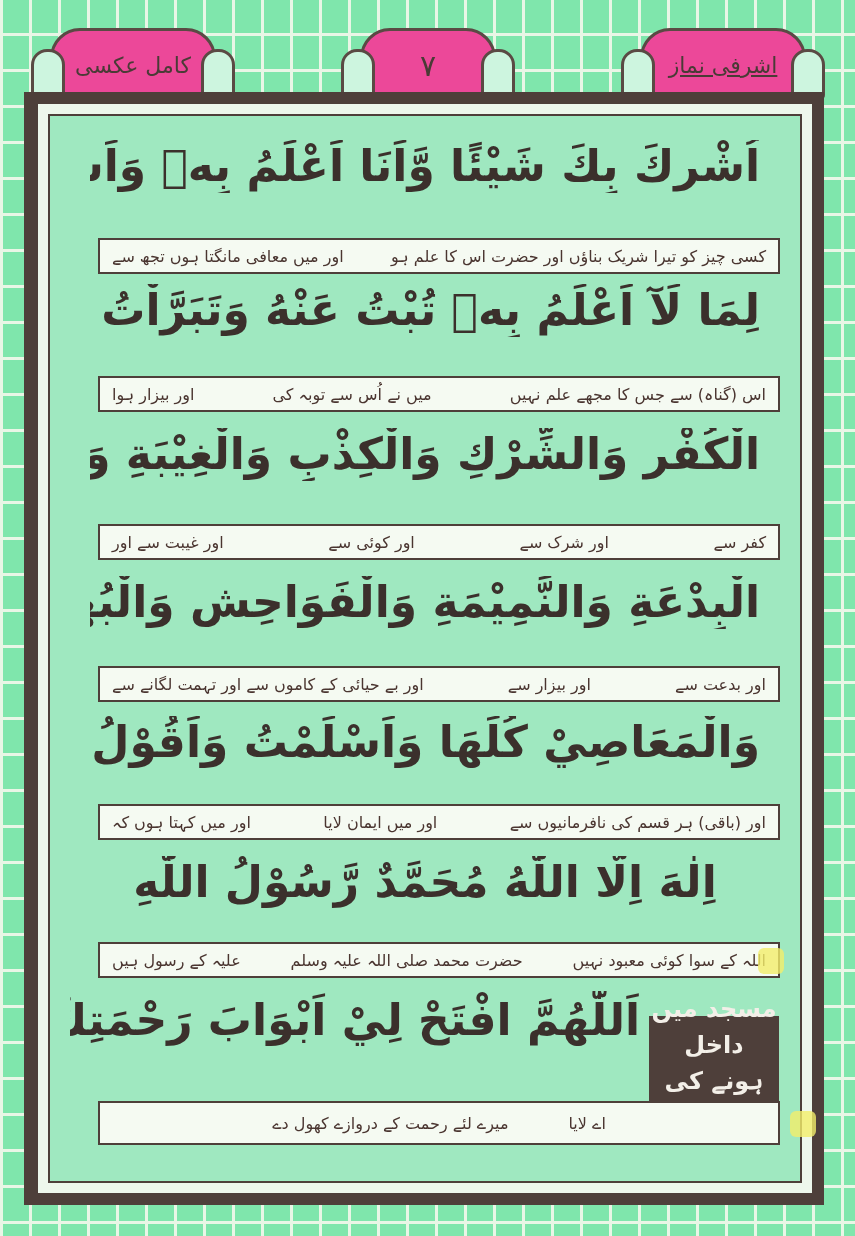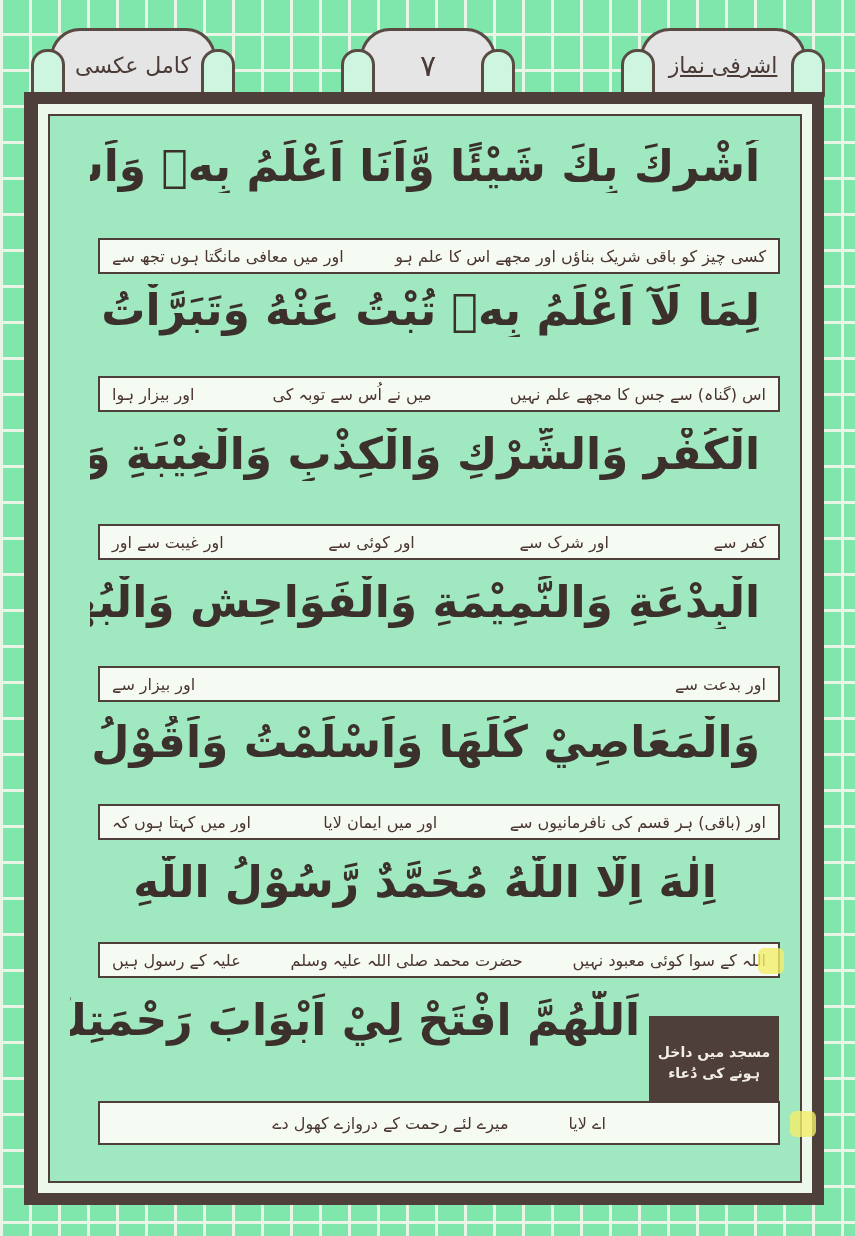--- a/index.html
+++ b/index.html
@@ -7,21 +7,21 @@
     width:855px; height:1236px; overflow:hidden; position:relative;
     background-color:#7fe6ac;
     background-image:
       linear-gradient(90deg, #e9f6e6 0 3px, transparent 3px 29px),
       linear-gradient(0deg, #e9f6e6 0 3px, transparent 3px 36px);
     background-size:29px 36px, 29px 36px;
     font-family:"DejaVu Sans", sans-serif;
   }
   .cartouche {
     position:absolute; top:28px; height:68px;
-    background:#e5e5e5;
+    background:#ec4899;
     border:3px solid #5a4a44;
     border-radius:30px 30px 0 0;
     display:flex; align-items:center; justify-content:center;
     color:#4a3b36; font-size:22px; direction:rtl;
   }
   .cartouche:before, .cartouche:after {
     content:""; position:absolute; bottom:0; width:28px; height:44px;
     border:3px solid #5a4a44; background:#cdf5df; border-radius:16px 16px 4px 4px;
   }
   .cartouche:before { left:-22px; }
@@ -59,21 +59,21 @@
     direction:rtl; color:#4a3530;
     font-family:"DejaVu Sans", sans-serif;
     font-size:16px;
     display:flex; align-items:center; justify-content:space-between;
     padding:0 12px; box-sizing:border-box; white-space:nowrap; overflow:hidden;
   }
   .dua-label {
     position:absolute; left:599px; top:900px; width:130px; height:94px;
     background:#4e3f3a; color:#f3efe8;
     direction:rtl; text-align:center;
-    font-size:14px; font-weight:bold; line-height:1.5;
+    font-size:24px; font-weight:bold; line-height:1.5;
     display:flex; flex-direction:column; justify-content:center;
   }
   .dua-line {
     position:absolute; left:20px; width:570px; top:910px;
     direction:rtl; text-align:center; font-weight:bold; color:#3b302c;
     font-size:44px; line-height:1.3; white-space:nowrap; overflow:hidden;
   }
   .hl { position:absolute; width:26px; height:26px; background:#f3ee6a; opacity:.8; border-radius:6px; }
 </style>
 </head>
@@ -88,21 +88,21 @@
 <div class="cartouche" id="cart-right">
   <span>اشرفی نماز</span>
 </div>
 
 <div class="outer-frame">
   <div class="white-gap">
     <div class="inner-panel">
 
       <div class="arabic-line" style="top:24px;">اُشْرِكَ بِكَ شَيْئًا وَّاَنَا اَعْلَمُ بِهٖ وَاَسْتَغْفِرُكَ</div>
       <div class="trans-box" style="top:122px;">
-        <span>کسی چیز کو باقی شریک بناؤں اور مجھے اس کا علم ہو</span>
+        <span>کسی چیز کو تیرا شریک بناؤں اور حضرت اس کا علم ہو</span>
         <span>اور میں معافی مانگتا ہوں تجھ سے</span>
       </div>
 
       <div class="arabic-line" style="top:168px;">لِمَا لَآ اَعْلَمُ بِهٖ تُبْتُ عَنْهُ وَتَبَرَّاْتُ مِنَ</div>
       <div class="trans-box" style="top:260px;">
         <span>اس (گناہ) سے جس کا مجھے علم نہیں</span>
         <span>میں نے اُس سے توبہ کی</span>
         <span>اور بیزار ہوا</span>
       </div>
 
@@ -111,20 +111,21 @@
         <span>کفر سے</span>
         <span>اور شرک سے</span>
         <span>اور کوئی سے</span>
         <span>اور غیبت سے اور</span>
       </div>
 
       <div class="arabic-line" style="top:460px;">الْبِدْعَةِ وَالنَّمِيْمَةِ وَالْفَوَاحِشِ وَالْبُهْتَانِ</div>
       <div class="trans-box" style="top:550px;">
         <span>اور بدعت سے</span>
         <span>اور بیزار سے</span>
+        <span>اور بے حیائی کے کاموں سے اور تہمت لگانے سے</span>
       </div>
 
       <div class="arabic-line" style="top:600px;">وَالْمَعَاصِيْ كُلِّهَا وَاَسْلَمْتُ وَاَقُوْلُ لَآ</div>
       <div class="trans-box" style="top:688px;">
         <span>اور (باقی) ہر قسم کی نافرمانیوں سے</span>
         <span>اور میں ایمان لایا</span>
         <span>اور میں کہتا ہوں کہ</span>
       </div>
 
       <div class="arabic-line" style="top:740px;">اِلٰهَ اِلَّا اللّٰهُ مُحَمَّدٌ رَّسُوْلُ اللّٰهِ</div>

